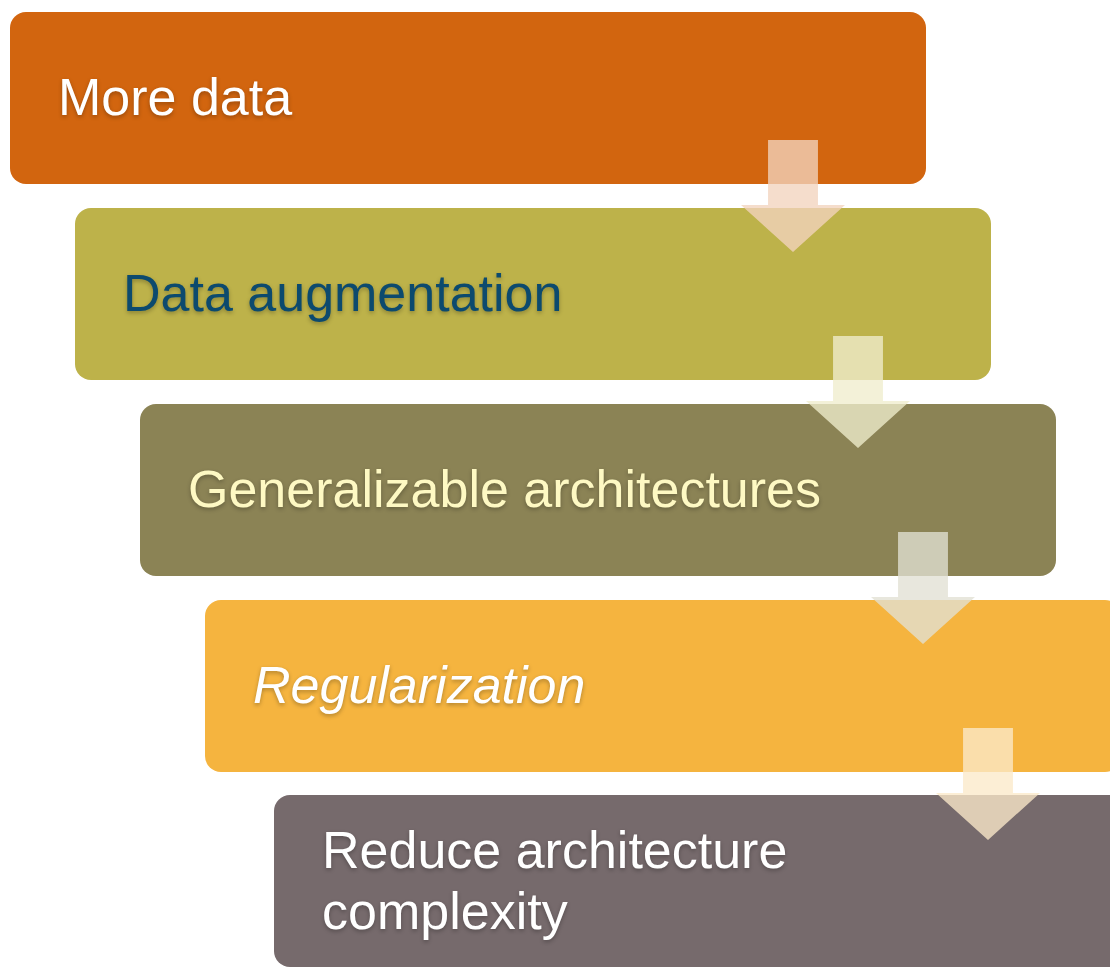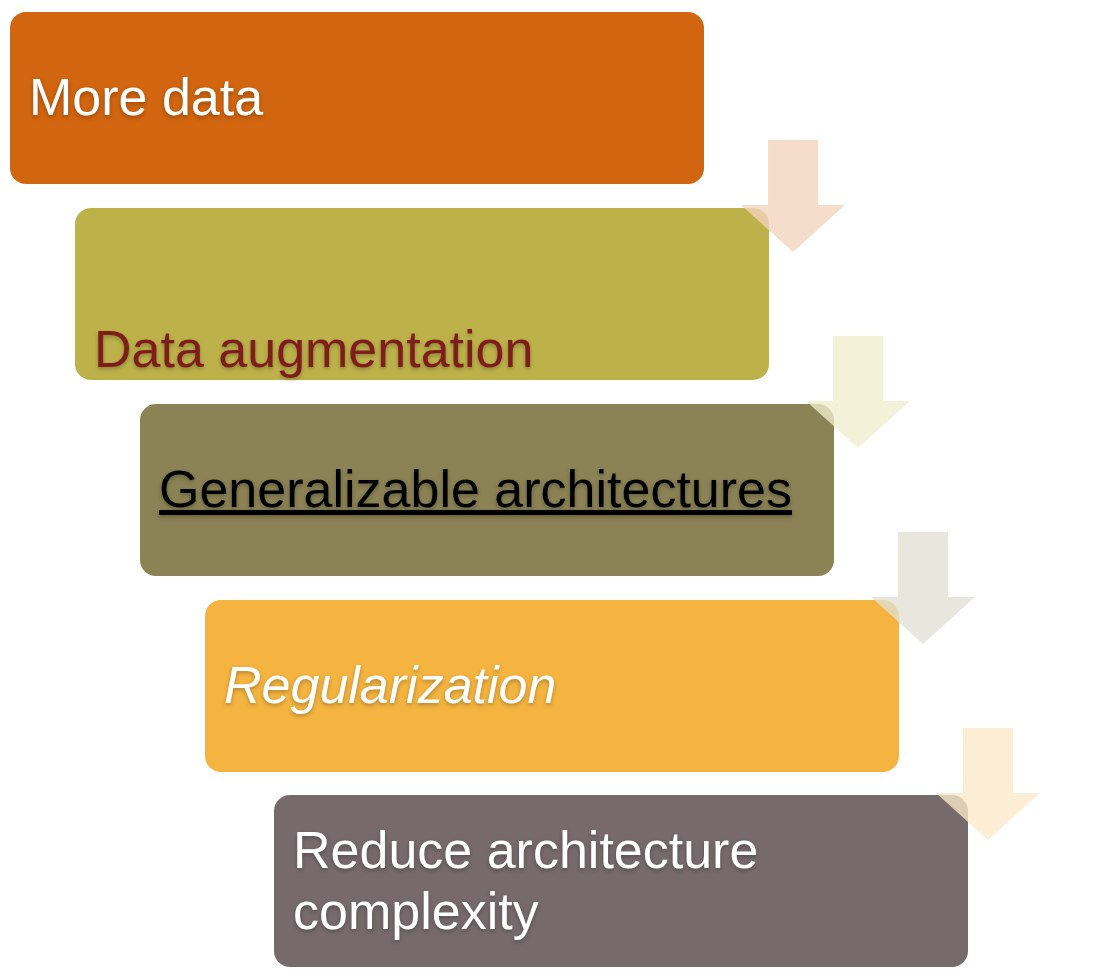--- a/index.html
+++ b/index.html
@@ -10,27 +10,27 @@
   }
   .canvas {
     position: relative;
     width: 1110px;
     height: 979px;
     background: #ffffff;
     overflow: hidden;
   }
   .step-box {
     position: absolute;
-    width: 694px;
+    width: 916px;
     height: 172px;
     border-radius: 16px;
     box-sizing: border-box;
     display: flex;
     align-items: center;
-    padding-left: 19px;
+    padding-left: 48px;
     padding-right: 20px;
     color: #ffffff;
     font-size: 52px;
     line-height: 1.18;
     font-weight: 400;
     text-shadow: 0 2px 4px rgba(0,0,0,0.28);
     z-index: 1;
   }
   .step-label {
     display: inline-block;
@@ -57,25 +57,25 @@
 </style>
 </head>
 <body>
 
 <div class="canvas">
 
   <div class="step-box pos-0" style="background: rgb(210, 101, 15); color: rgb(255, 255, 255);">
     <span class="step-label">More data</span>
   </div>
 
-  <div class="step-box pos-1" style="background: rgb(189, 178, 74); color: #7f1d1d; align-items: flex-end;">
+  <div class="step-box pos-1" style="background: rgb(189, 178, 74); color: #0c4a6e;">
     <span class="step-label">Data augmentation</span>
   </div>
 
-  <div class="step-box pos-2" style="background: rgb(139, 131, 85); color: #000000; text-decoration: underline;">
+  <div class="step-box pos-2" style="background: rgb(139, 131, 85); color: #fef9c3;">
     <span class="step-label">Generalizable architectures</span>
   </div>
 
   <div class="step-box pos-3" style="background: rgb(245, 180, 63); color: rgb(255, 255, 255);">
     <span class="step-label">Regularization</span>
   </div>
 
   <div class="step-box pos-4" style="background: rgb(118, 106, 108); color: rgb(255, 255, 255);">
     <span class="step-label">Reduce architecture complexity</span>
   </div>

